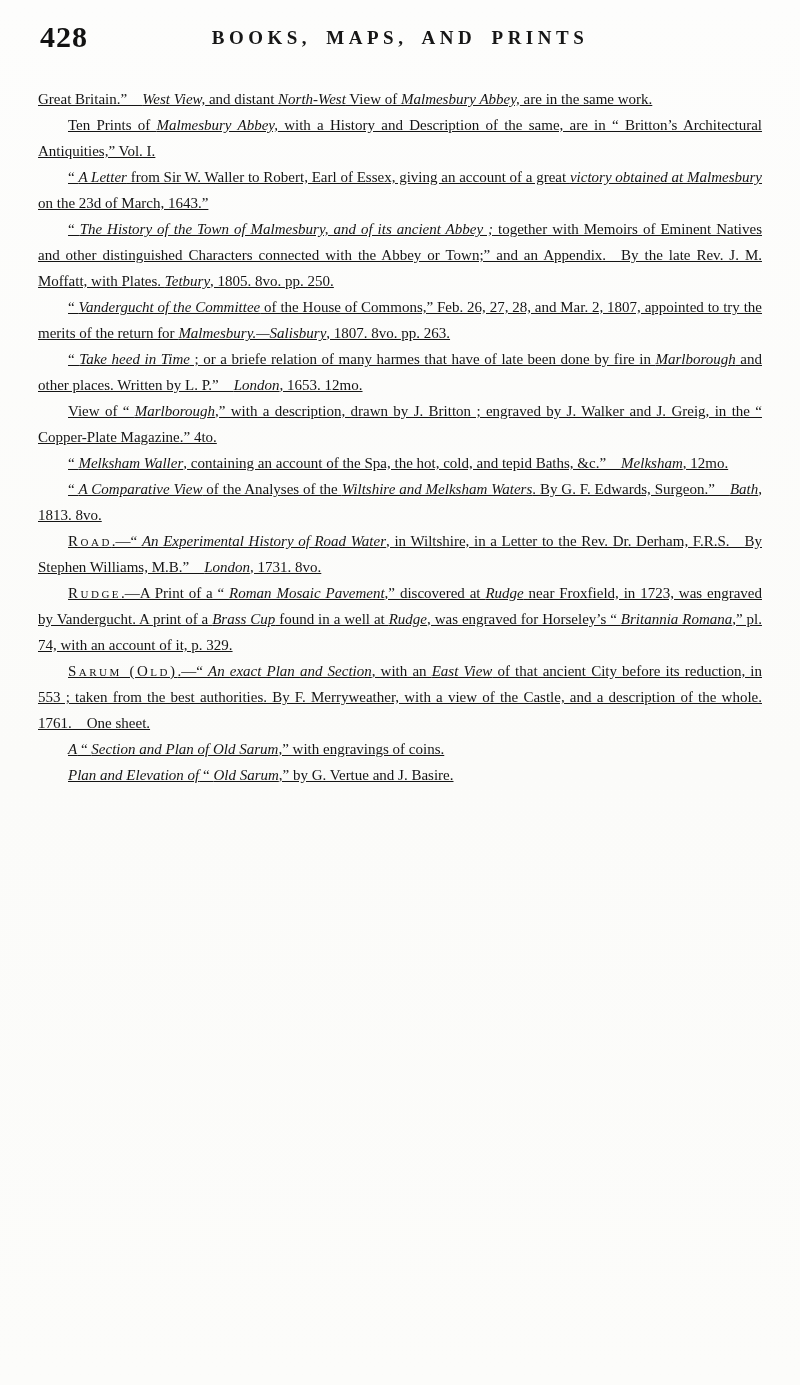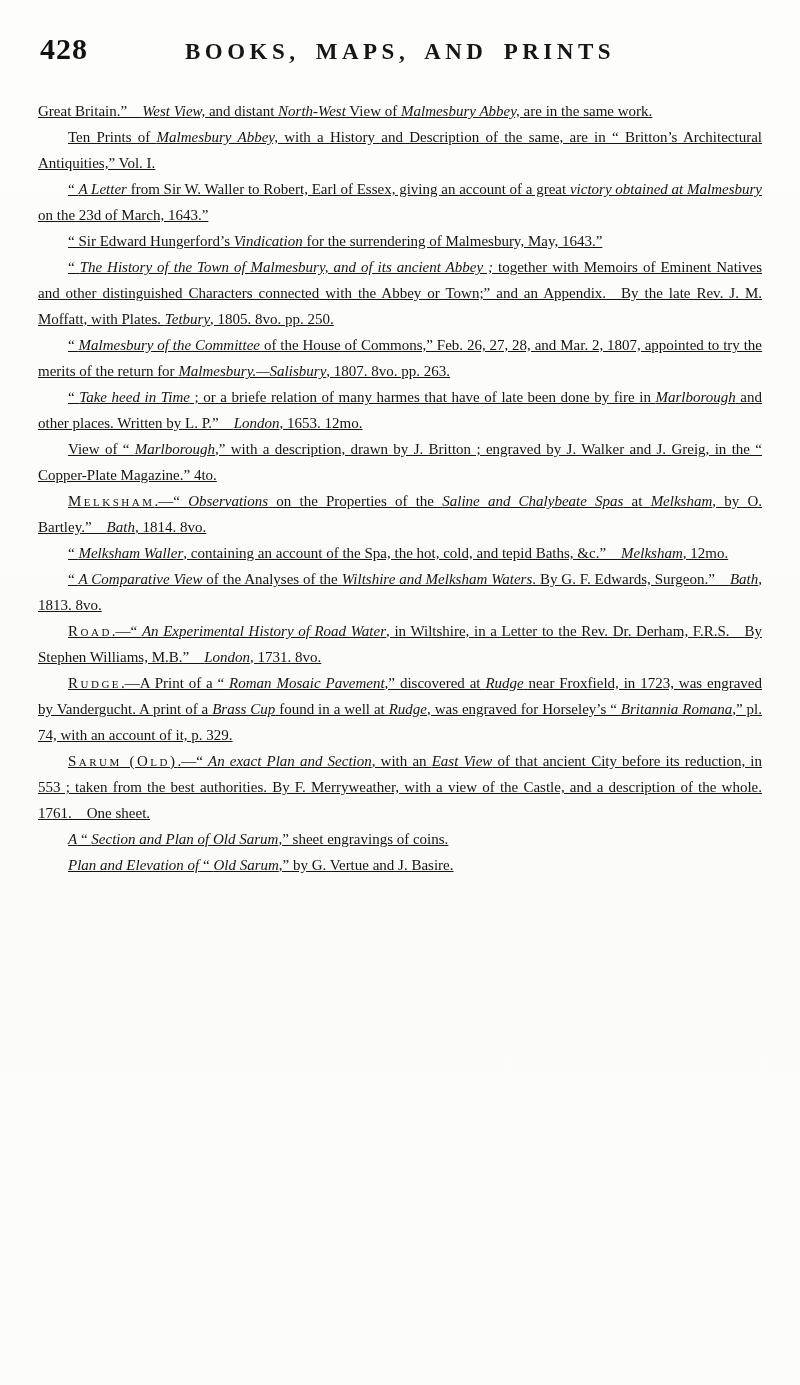--- a/index.html
+++ b/index.html
@@ -9,21 +9,21 @@
   }
   .page {
     position: relative;
     width: 800px;
     height: 1385px;
     margin: 0 auto;
     background: linear-gradient(180deg, #fdfdfc 0%, #fbfbf9 55%, #fcfcfa 100%);
     color: #141414;
     font-family: "Liberation Serif", serif;
     box-sizing: border-box;
-    padding: 32px 38px 0 38px;
+    padding: 20px 38px 0 38px;
     overflow: hidden;
   }
   .page-header {
     position: relative;
     height: 44px;
     margin-bottom: 22px;
   }
   .page-number {
     position: absolute;
     left: 2px;
@@ -32,21 +32,21 @@
     font-weight: 700;
     letter-spacing: 1px;
     color: #121212;
   }
   .running-head {
     position: absolute;
     left: 0;
     right: 0;
     top: 7px;
     text-align: center;
-    font-size: 23px;
+    font-size: 19px;
     font-weight: 700;
     letter-spacing: 4.5px;
     word-spacing: 6px;
     color: #161616;
   }
   .text-block {
     font-size: 15px;
     line-height: 26px;
     text-align: justify;
     color: #151515;
@@ -71,27 +71,25 @@
 
 <div class="page">
   <div class="page-header">
     <span class="page-number">428</span>
     <span class="running-head">BOOKS, MAPS, AND PRINTS</span>
   </div>
   <div class="text-block">
       <p class="para"><span class="rm">Great Britain.” </span><span class="it">West View,</span><span class="rm"> and distant </span><span class="it">North-West</span><span class="rm"> View of </span><span class="it">Malmesbury Abbey,</span><span class="rm"> are in the same work.</span></p>
       <p class="para indent"><span class="rm">Ten Prints of </span><span class="it">Malmesbury Abbey,</span><span class="rm"> with a History and Description of the same, are in “ Britton’s Architectural Antiquities,” Vol. I.</span></p>
       <p class="para indent"><span class="rm">“ </span><span class="it">A Letter</span><span class="rm"> from Sir W. Waller to Robert, Earl of Essex, giving an account of a great </span><span class="it">victory obtained at Malmesbury</span><span class="rm"> on the 23d of March, 1643.”</span></p>
-      <p class="para indent"><span class="rm">“ Sir Edward Hungerford’s </span><span class="it">Vindication</span><span class="rm"> for the surrendering of Malmesbury, May, 1643.”</span></p>
       <p class="para indent"><span class="rm">“ </span><span class="it">The History of the Town of Malmesbury, and of its ancient Abbey ;</span><span class="rm"> together with Memoirs of Eminent Natives and other distinguished Characters connected with the Abbey or Town;” and an Appendix. By the late Rev. J. M. Moffatt, with Plates. </span><span class="it">Tetbury</span><span class="rm">, 1805. 8vo. pp. 250.</span></p>
-      <p class="para indent"><span class="rm">“ </span><span class="it">Malmesbury of the Committee</span><span class="rm"> of the House of Commons,” Feb. 26, 27, 28, and Mar. 2, 1807, appointed to try the merits of the return for </span><span class="it">Malmesbury.—Salisbury</span><span class="rm">, 1807. 8vo. pp. 263.</span></p>
+      <p class="para indent"><span class="rm">“ </span><span class="it">Vandergucht of the Committee</span><span class="rm"> of the House of Commons,” Feb. 26, 27, 28, and Mar. 2, 1807, appointed to try the merits of the return for </span><span class="it">Malmesbury.—Salisbury</span><span class="rm">, 1807. 8vo. pp. 263.</span></p>
       <p class="para indent"><span class="rm">“ </span><span class="it">Take heed in Time</span><span class="rm"> ; or a briefe relation of many harmes that have of late been done by fire in </span><span class="it">Marlborough</span><span class="rm"> and other places. Written by L. P.” </span><span class="it">London</span><span class="rm">, 1653. 12mo.</span></p>
       <p class="para indent"><span class="rm">View of “ </span><span class="it">Marlborough</span><span class="rm">,” with a description, drawn by J. Britton ; engraved by J. Walker and J. Greig, in the “ Copper-Plate Magazine.” 4to.</span></p>
-      <p class="para indent"><span class="sc">Melksham</span><span class="rm">.—“ </span><span class="it">Observations</span><span class="rm"> on the Properties of the </span><span class="it">Saline and Chalybeate Spas</span><span class="rm"> at </span><span class="it">Melksham</span><span class="rm">, by O. Bartley.” </span><span class="it">Bath</span><span class="rm">, 1814. 8vo.</span></p>
       <p class="para indent"><span class="rm">“ </span><span class="it">Melksham Waller</span><span class="rm">, containing an account of the Spa, the hot, cold, and tepid Baths, &amp;c.” </span><span class="it">Melksham</span><span class="rm">, 12mo.</span></p>
       <p class="para indent"><span class="rm">“ </span><span class="it">A Comparative View</span><span class="rm"> of the Analyses of the </span><span class="it">Wiltshire and Melksham Waters</span><span class="rm">. By G. F. Edwards, Surgeon.” </span><span class="it">Bath</span><span class="rm">, 1813. 8vo.</span></p>
       <p class="para indent"><span class="sc">Road</span><span class="rm">.—“ </span><span class="it">An Experimental History of Road Water</span><span class="rm">, in Wiltshire, in a Letter to the Rev. Dr. Derham, F.R.S. By Stephen Williams, M.B.” </span><span class="it">London</span><span class="rm">, 1731. 8vo.</span></p>
       <p class="para indent"><span class="sc">Rudge</span><span class="rm">.—A Print of a “ </span><span class="it">Roman Mosaic Pavement</span><span class="rm">,” discovered at </span><span class="it">Rudge</span><span class="rm"> near Froxfield, in 1723, was engraved by Vandergucht. A print of a </span><span class="it">Brass Cup</span><span class="rm"> found in a well at </span><span class="it">Rudge</span><span class="rm">, was engraved for Horseley’s “ </span><span class="it">Britannia Romana</span><span class="rm">,” pl. 74, with an account of it, p. 329.</span></p>
       <p class="para indent"><span class="sc">Sarum (Old)</span><span class="rm">.—“ </span><span class="it">An exact Plan and Section</span><span class="rm">, with an </span><span class="it">East View</span><span class="rm"> of that ancient City before its reduction, in 553 ; taken from the best authorities. By F. Merryweather, with a view of the Castle, and a description of the whole. 1761. One sheet.</span></p>
-      <p class="para indent"><span class="it">A</span><span class="rm"> “ </span><span class="it">Section and Plan of Old Sarum</span><span class="rm">,” sheet engravings of coins.</span></p>
+      <p class="para indent"><span class="it">A</span><span class="rm"> “ </span><span class="it">Section and Plan of Old Sarum</span><span class="rm">,” with engravings of coins.</span></p>
       <p class="para indent"><span class="it">Plan and Elevation of</span><span class="rm"> “ </span><span class="it">Old Sarum</span><span class="rm">,” by G. Vertue and J. Basire.</span></p>
     </div>
 </div>
 
 </body></html>

